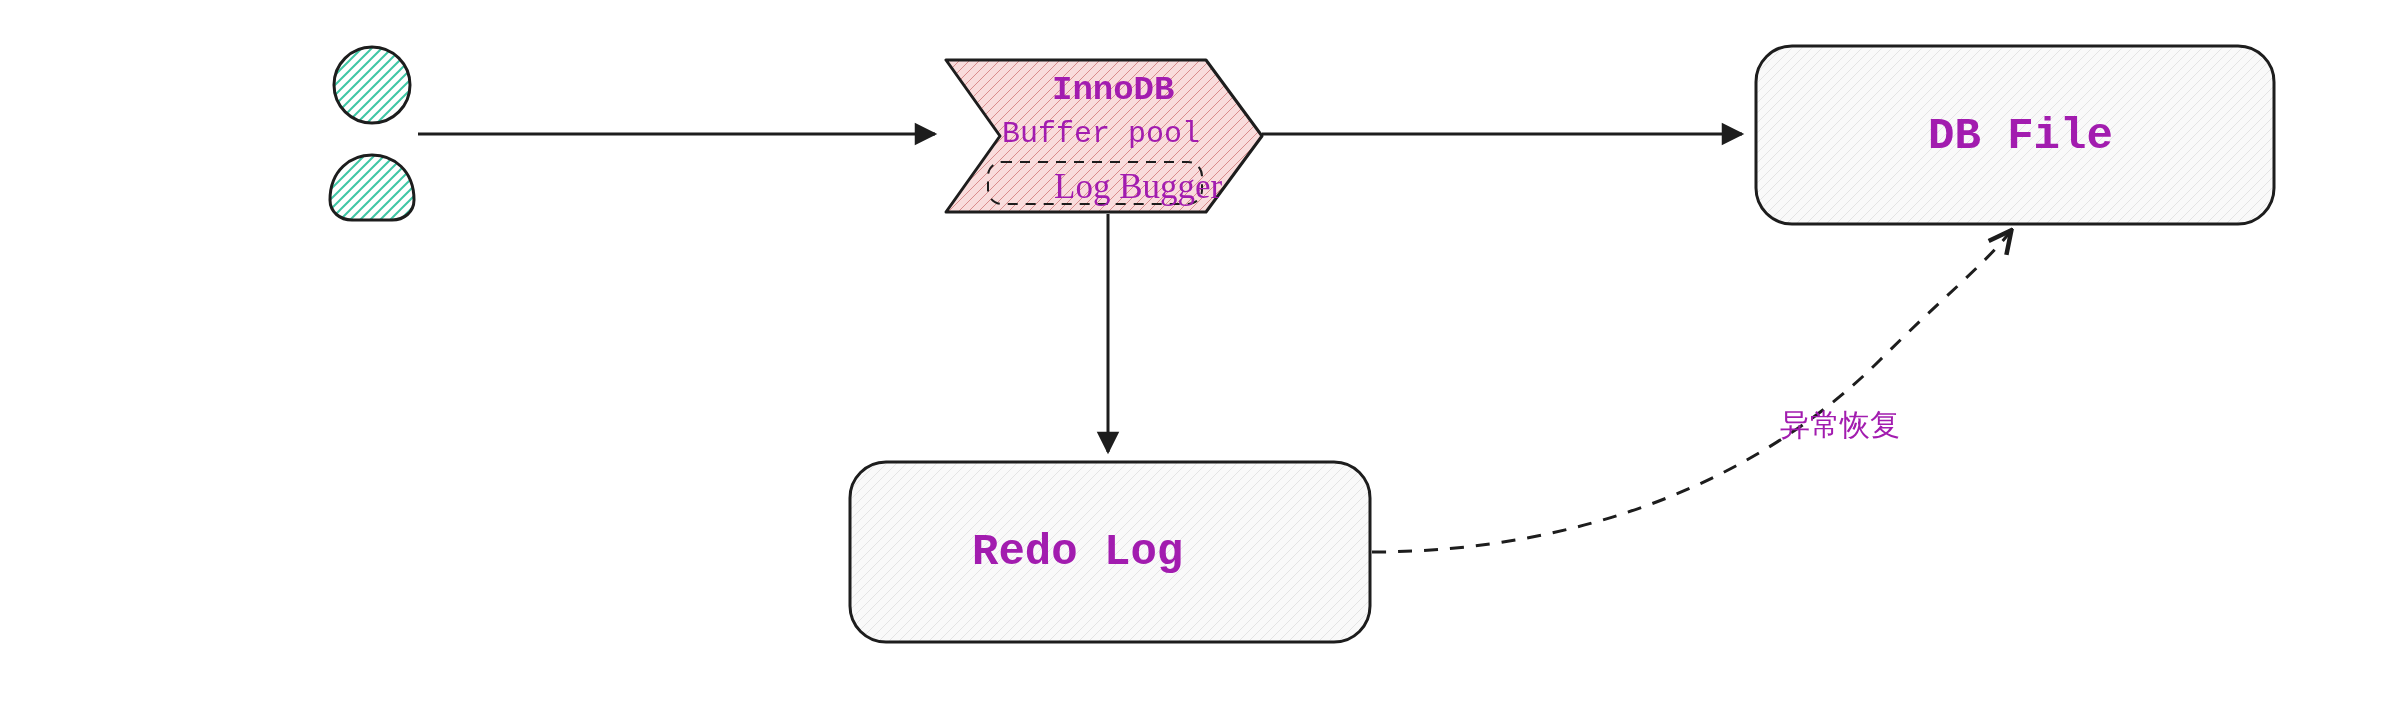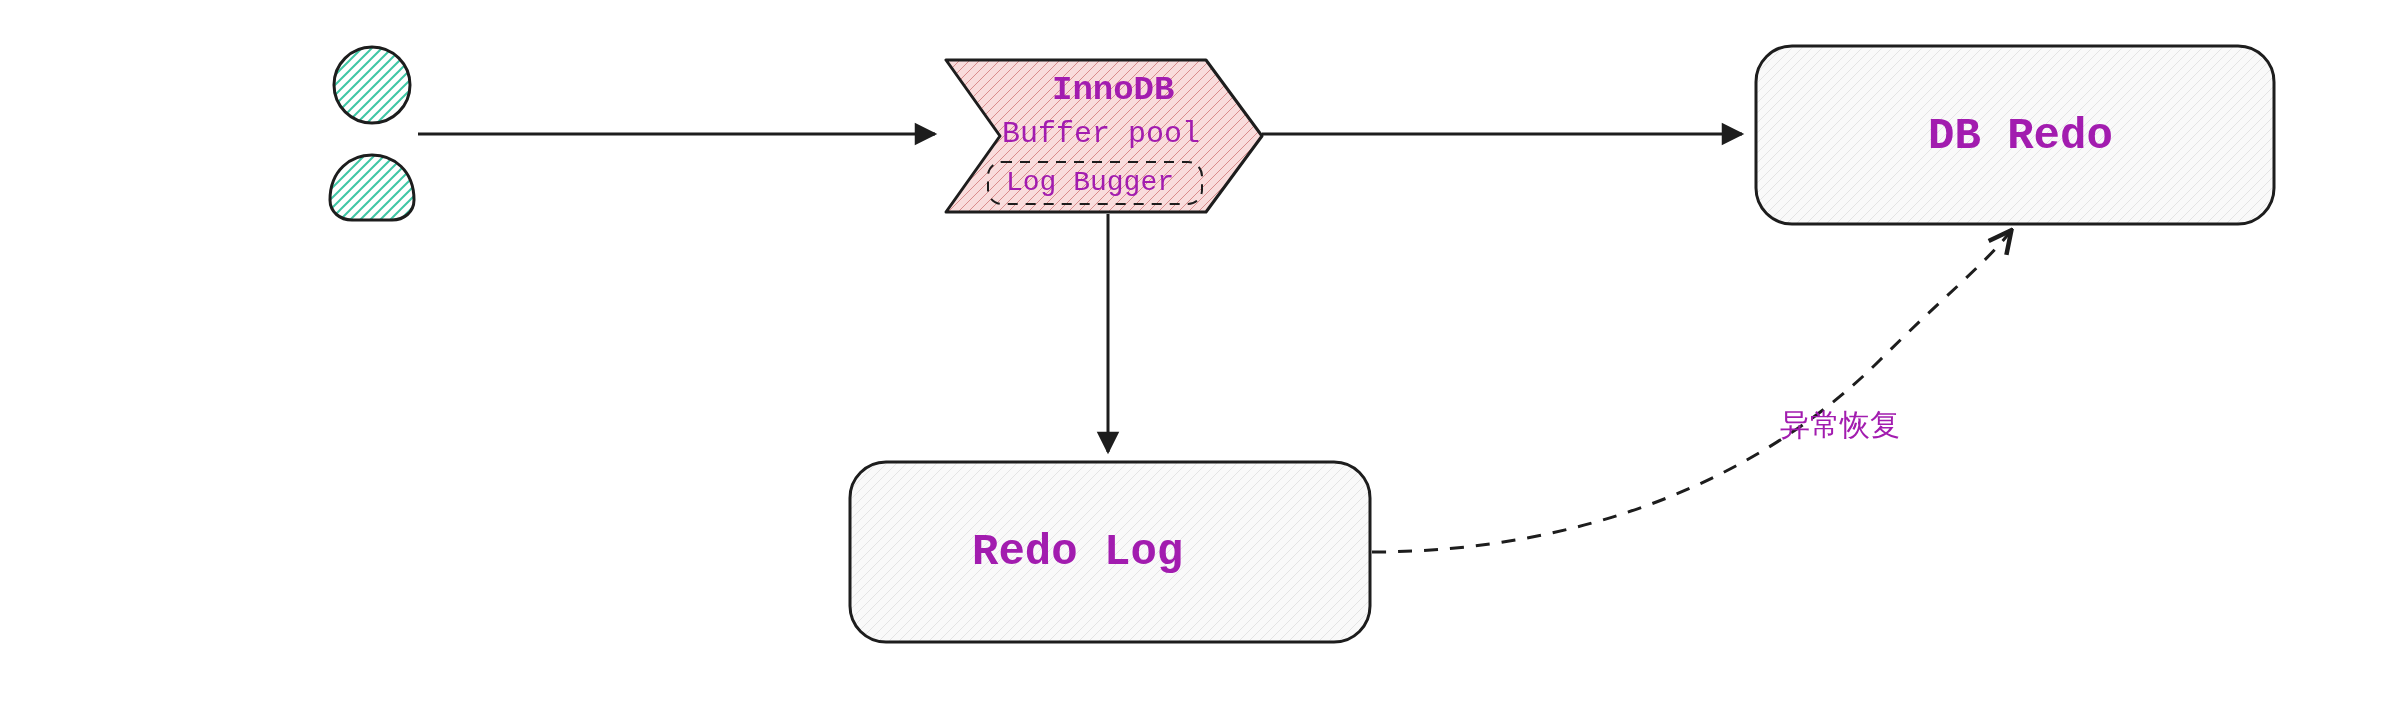--- a/index.html
+++ b/index.html
@@ -92,19 +92,19 @@
 
   <path d="M1372,552
            C1580,552 1760,480 1880,360
            C1940,300 1985,264 2010,232" fill="none" stroke="#1d1d1d" stroke-width="3" stroke-dasharray="14 12" marker-end="url(#arrow-open)"></path>
 </svg>
 
 <span class="label" style="left:1052px; top:72px; font-size:34px;">InnoDB</span>
 
 <span class="label" style="left:1002px; top:118px; font-size:30px; font-weight:500;">Buffer pool</span>
 
-<span class="label" style="left:1006px; top:168px; font-size:28px; font-weight:500;">Log Bugger</span>
+<span class="label" style="left:1054px; top:168px; font-size:35px; font-weight:500;font-family:Liberation Serif, serif;">Log Bugger</span>
 
-<span class="label" style="left:1928px; top:112px; font-size:44px; font-weight:700;">DB Redo</span>
+<span class="label" style="left:1928px; top:112px; font-size:44px; font-weight:700;">DB File</span>
 
 <span class="label" style="left:972px; top:528px; font-size:44px; font-weight:700;">Redo Log</span>
 
 <span class="label" style="left:1780px; top:408px; font-size:30px; font-weight:500; font-family: -apple-system, 'Segoe UI', sans-serif;">异常恢复</span>
 
 </body></html>

